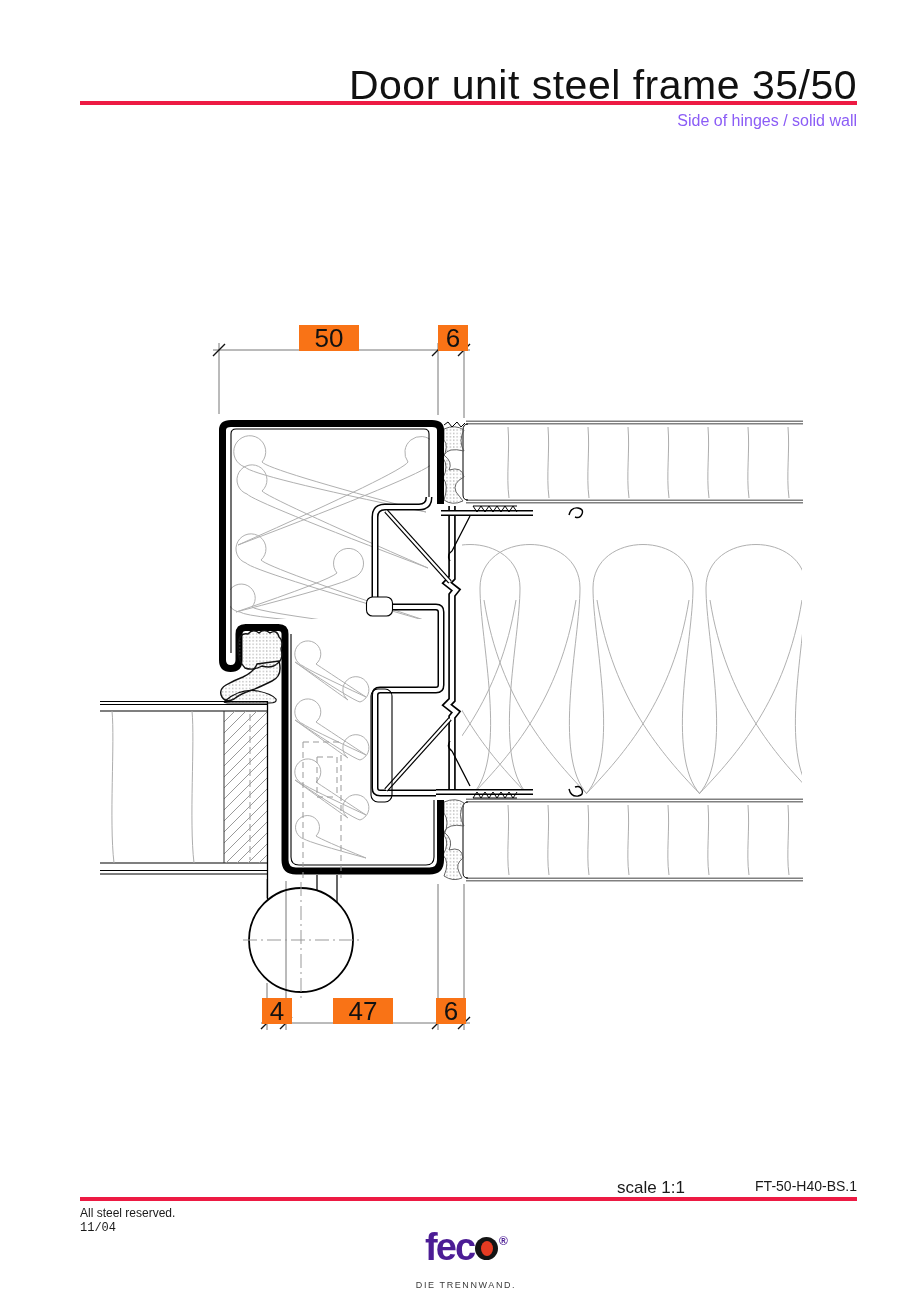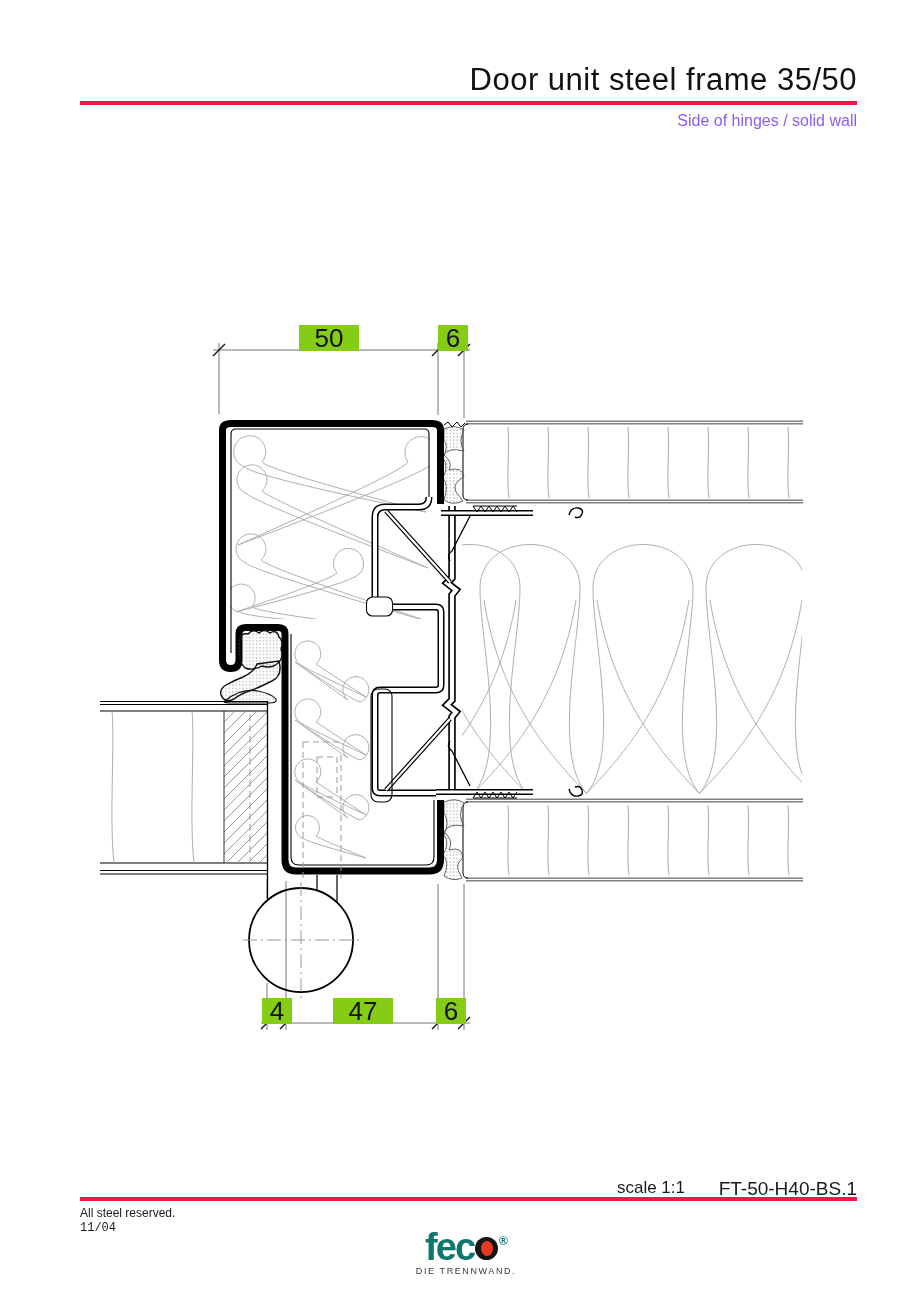--- a/index.html
+++ b/index.html
@@ -1,38 +1,38 @@
 <!DOCTYPE html>
 <html><head>
 <meta charset="utf-8">
 <style>
   html,body{margin:0;padding:0;background:#ffffff;}
   body{width:919px;height:1301px;position:relative;font-family:"Liberation Sans",sans-serif;color:#1a1a1a;overflow:hidden;}
   .abs{position:absolute;}
-  .page-title{top:62px;left:0;width:857px;text-align:right;font-size:31px;letter-spacing:0.5px;color:#111;}
+  .page-title{top:62px;left:0;width:857px;text-align:right;font-size:41px;letter-spacing:0.5px;color:#111;}
   .rule{left:80px;width:777px;height:4px;background:#ed1a43;}
   .rule-top{top:101px;}
   .rule-bottom{top:1197px;}
   .subtitle{top:112px;left:0;width:857px;text-align:right;font-size:16px;color:#8b5cf6;}
   .scale-label{top:1178px;left:600px;width:85px;text-align:right;font-size:17px;}
-  .drawing-number{top:1178px;left:700px;width:157px;text-align:right;font-size:19px;}
+  .drawing-number{top:1178px;left:700px;width:157px;text-align:right;font-size:14px;}
   .rights{top:1206px;left:80px;font-size:12px;}
   .date{top:1221px;left:80px;font-size:12px;font-family:Liberation Mono, monospace;}
-  .dim-label{font-size:26px;text-align:center;color:#111;background:#84cc16;line-height:1;}
+  .dim-label{font-size:26px;text-align:center;color:#111;background:#f97316;line-height:1;}
   .dim-50{top:325px;left:299px;width:60px;}
   .dim-6t{top:325px;left:438px;width:30px;}
   .dim-4{top:998px;left:262px;width:30px;}
   .dim-35{top:998px;left:333px;width:60px;}
   .dim-6b{top:998px;left:436px;width:30px;}
   .logo{top:1231px;left:414px;width:104px;text-align:center;}
-  .logo-word{font-size:38px;font-weight:bold;letter-spacing:-2px;line-height:0.85;color:#0f766e;white-space:nowrap;}
+  .logo-word{font-size:38px;font-weight:bold;letter-spacing:-2px;line-height:0.85;color:#4c1d95;white-space:nowrap;}
   .logo-o{display:inline-block;width:23px;height:23px;background:#141414;border-radius:50%;position:relative;margin-left:1px;}
   .logo-o-center{position:absolute;left:5.5px;top:4px;width:12px;height:15px;background:#e63b22;border-radius:50%;}
   .logo-reg{font-size:12px;position:relative;top:-15px;left:1px;font-weight:bold;letter-spacing:0;}
-  .logo-tagline{font-size:9px;letter-spacing:1.6px;color:#3a3a3a;margin-top:3px;white-space:nowrap;}
+  .logo-tagline{font-size:9px;letter-spacing:1.6px;color:#3a3a3a;margin-top:17px;white-space:nowrap;}
   svg{display:block;}
 </style>
 </head>
 <body>
 
 <svg class="abs" style="left:0;top:0" width="919" height="1301" viewBox="0 0 919 1301">
   <defs>
     <pattern id="dots" width="3.4" height="3.4" patternUnits="userSpaceOnUse">
       <circle cx="1.6" cy="1.6" r="0.6" fill="#7a7a7a"></circle>
     </pattern>

